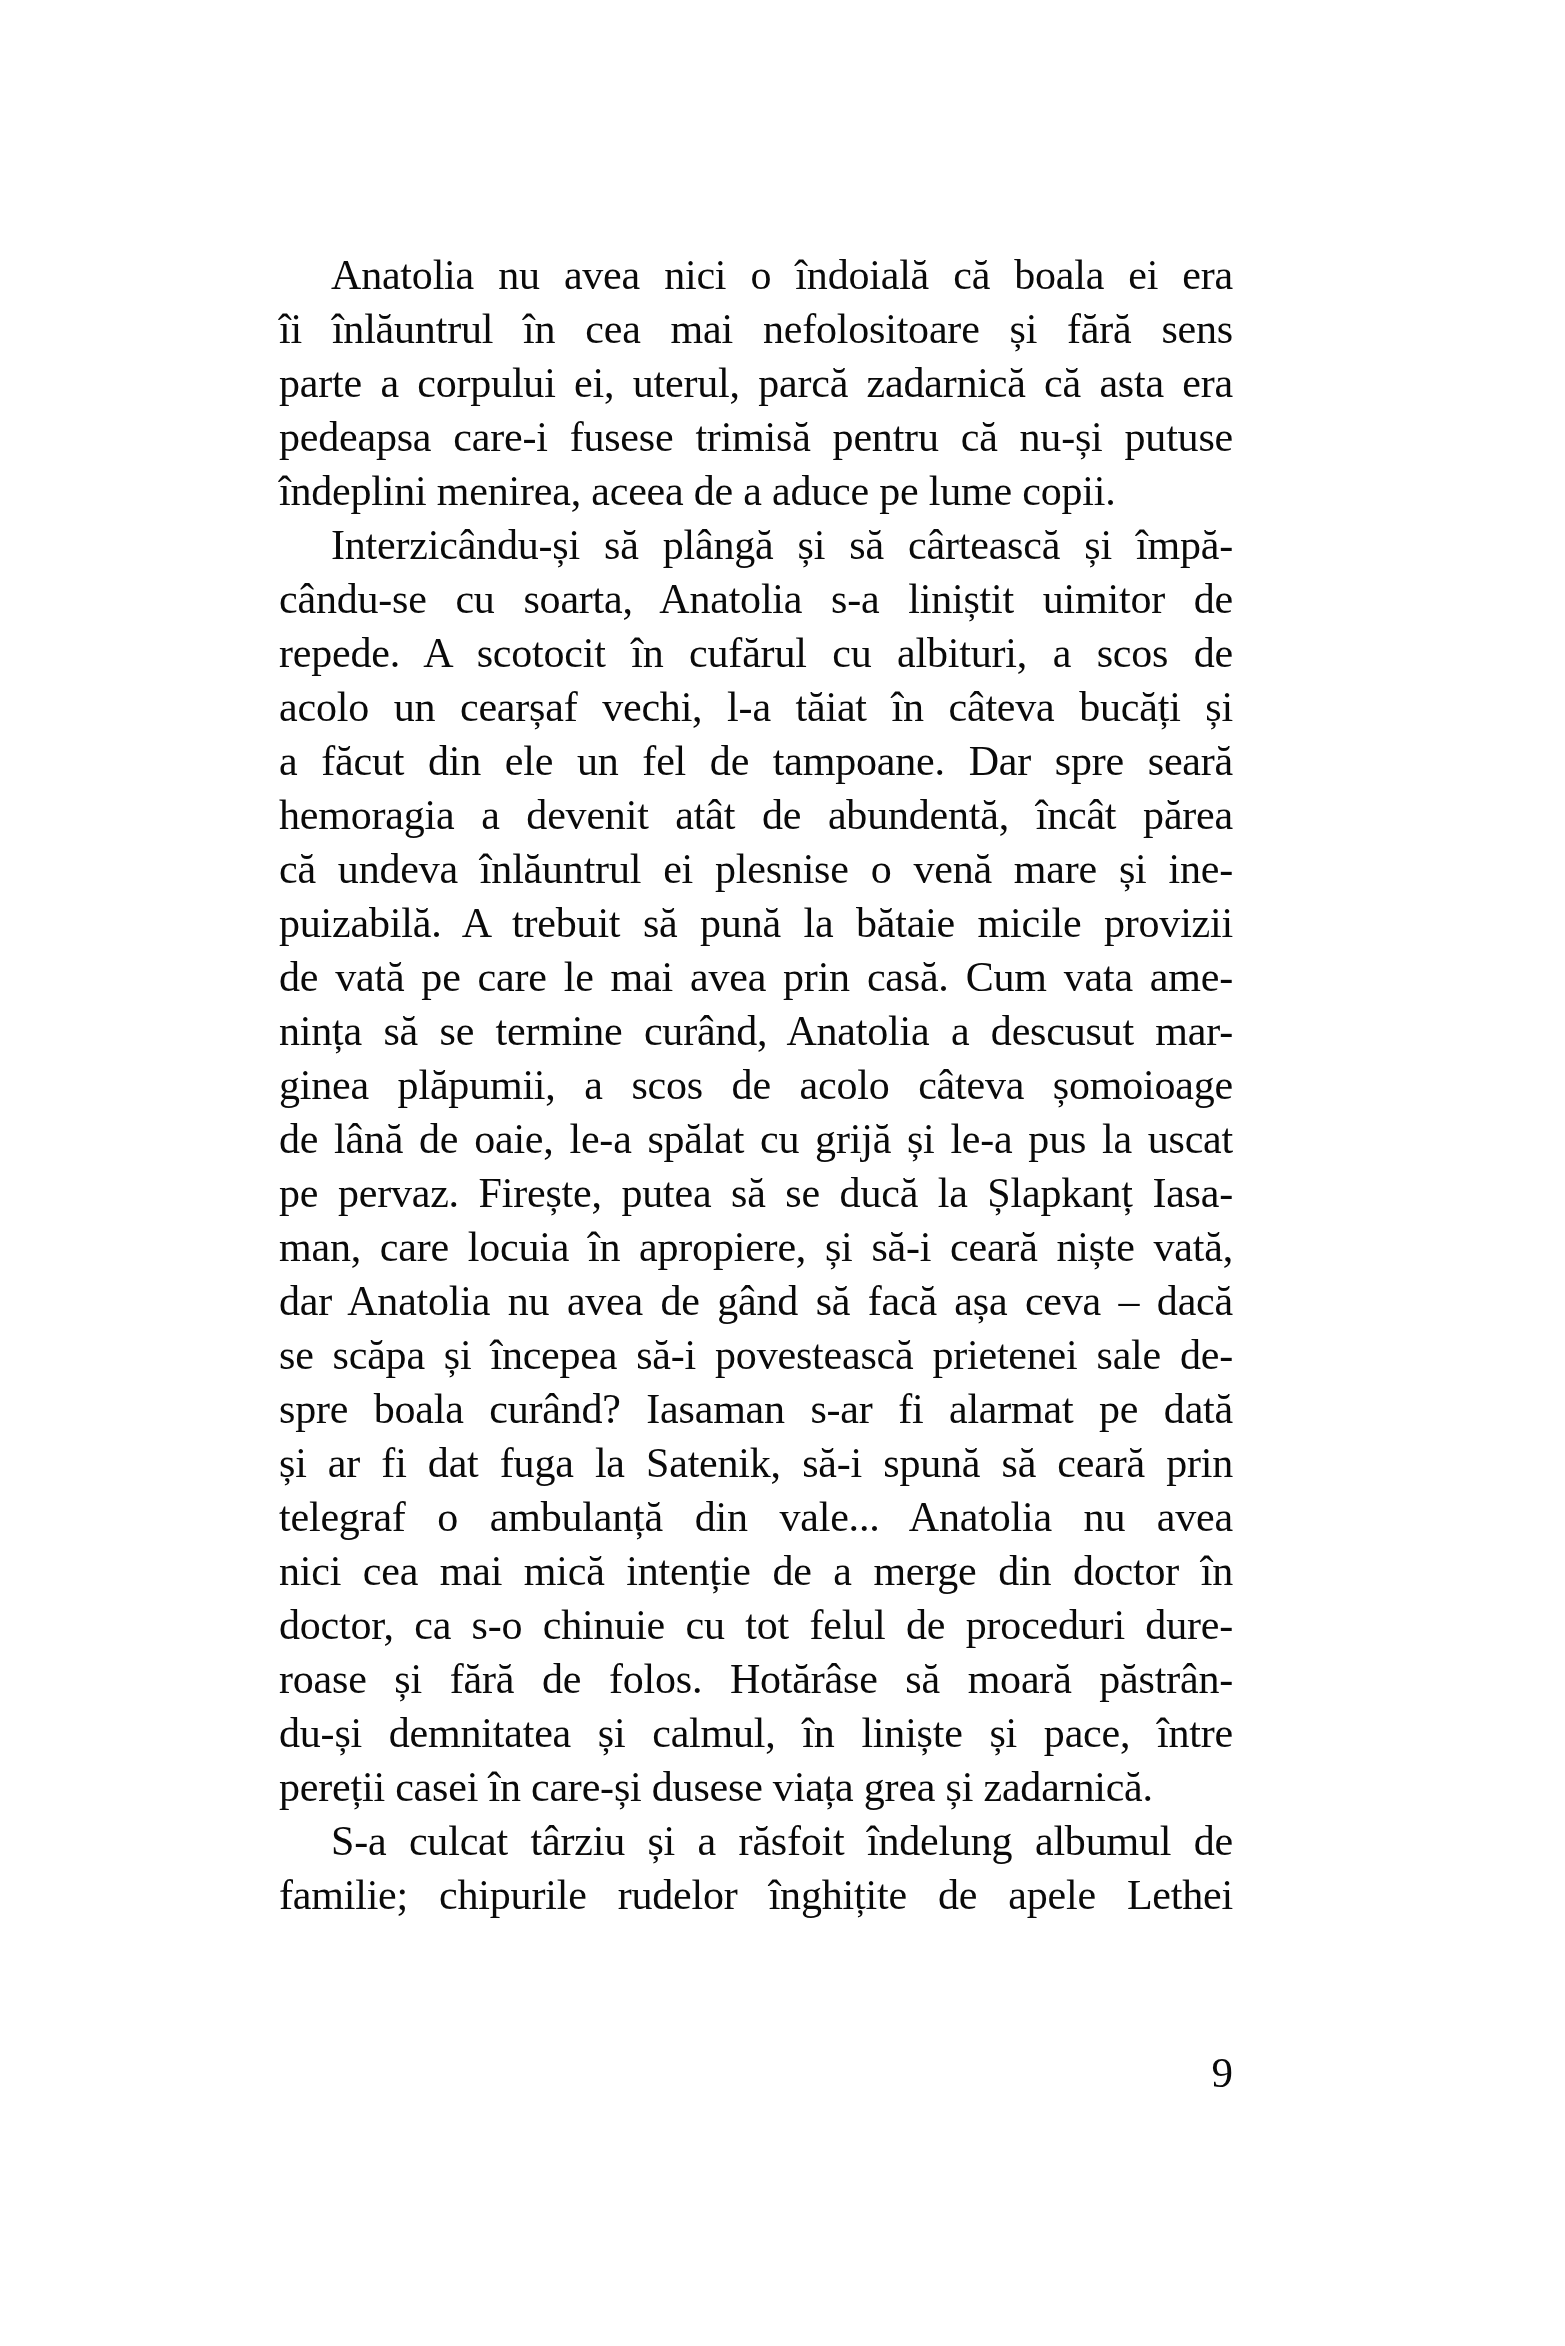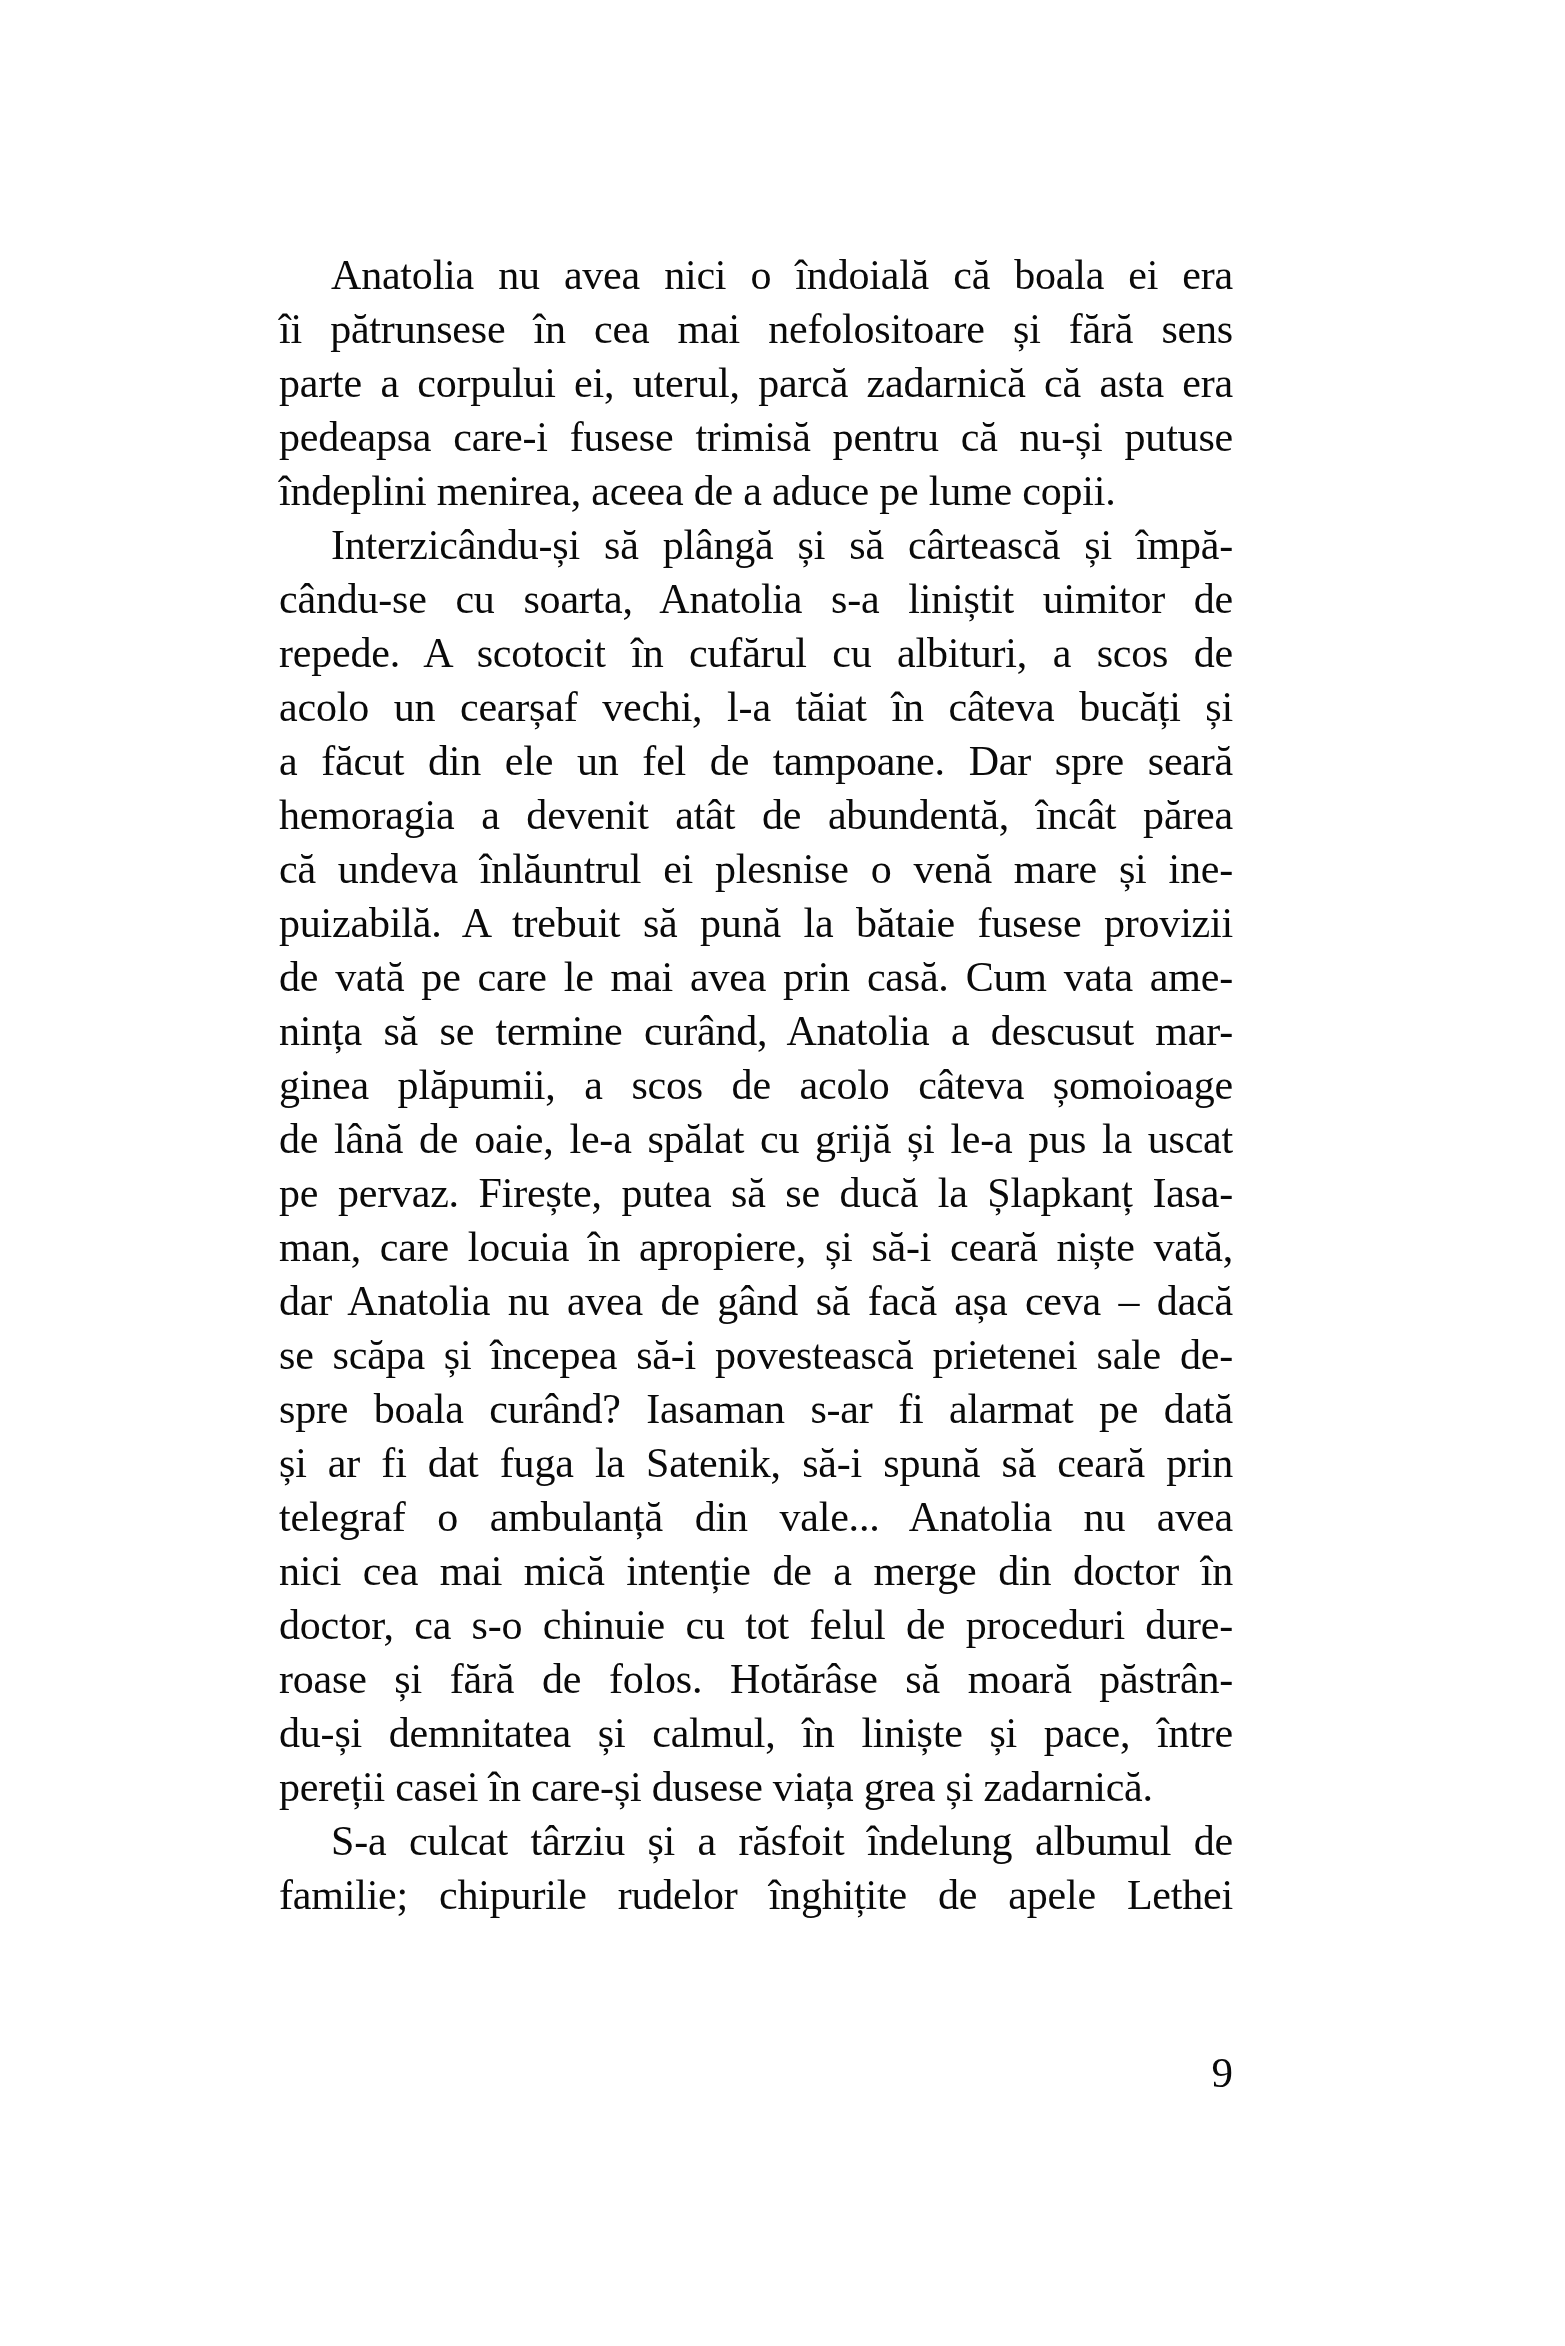--- a/index.html
+++ b/index.html
@@ -50,34 +50,34 @@
     line-height: 54px;
   }
 </style>
 </head>
 <body>
 
 <div class="page">
   <div class="text-block">
       <div class="paragraph">
         <div class="line indent">Anatolia nu avea nici o îndoială că boala ei era</div>
-        <div class="line">îi pătrunsese în cea mai nefolositoare și fără sens</div>
+        <div class="line">îi înlăuntrul în cea mai nefolositoare și fără sens</div>
         <div class="line">parte a corpului ei, uterul, parcă zadarnică că asta era</div>
         <div class="line">pedeapsa care-i fusese trimisă pentru că nu-și putuse</div>
         <div class="line para-end">îndeplini menirea, aceea de a aduce pe lume copii.</div>
       </div>
       <div class="paragraph">
         <div class="line indent">Interzicându-și să plângă și să cârtească și împă-</div>
         <div class="line">cându-se cu soarta, Anatolia s-a liniștit uimitor de</div>
         <div class="line">repede. A scotocit în cufărul cu albituri, a scos de</div>
         <div class="line">acolo un cearșaf vechi, l-a tăiat în câteva bucăți și</div>
         <div class="line">a făcut din ele un fel de tampoane. Dar spre seară</div>
         <div class="line">hemoragia a devenit atât de abundentă, încât părea</div>
         <div class="line">că undeva înlăuntrul ei plesnise o venă mare și ine-</div>
-        <div class="line">puizabilă. A trebuit să pună la bătaie fusese provizii</div>
+        <div class="line">puizabilă. A trebuit să pună la bătaie micile provizii</div>
         <div class="line">de vată pe care le mai avea prin casă. Cum vata ame-</div>
         <div class="line">nința să se termine curând, Anatolia a descusut mar-</div>
         <div class="line">ginea plăpumii, a scos de acolo câteva șomoioage</div>
         <div class="line">de lână de oaie, le-a spălat cu grijă și le-a pus la uscat</div>
         <div class="line">pe pervaz. Firește, putea să se ducă la Șlapkanț Iasa-</div>
         <div class="line">man, care locuia în apropiere, și să-i ceară niște vată,</div>
         <div class="line">dar Anatolia nu avea de gând să facă așa ceva – dacă</div>
         <div class="line">se scăpa și începea să-i povestească prietenei sale de-</div>
         <div class="line">spre boala curând? Iasaman s-ar fi alarmat pe dată</div>
         <div class="line">și ar fi dat fuga la Satenik, să-i spună să ceară prin</div>

